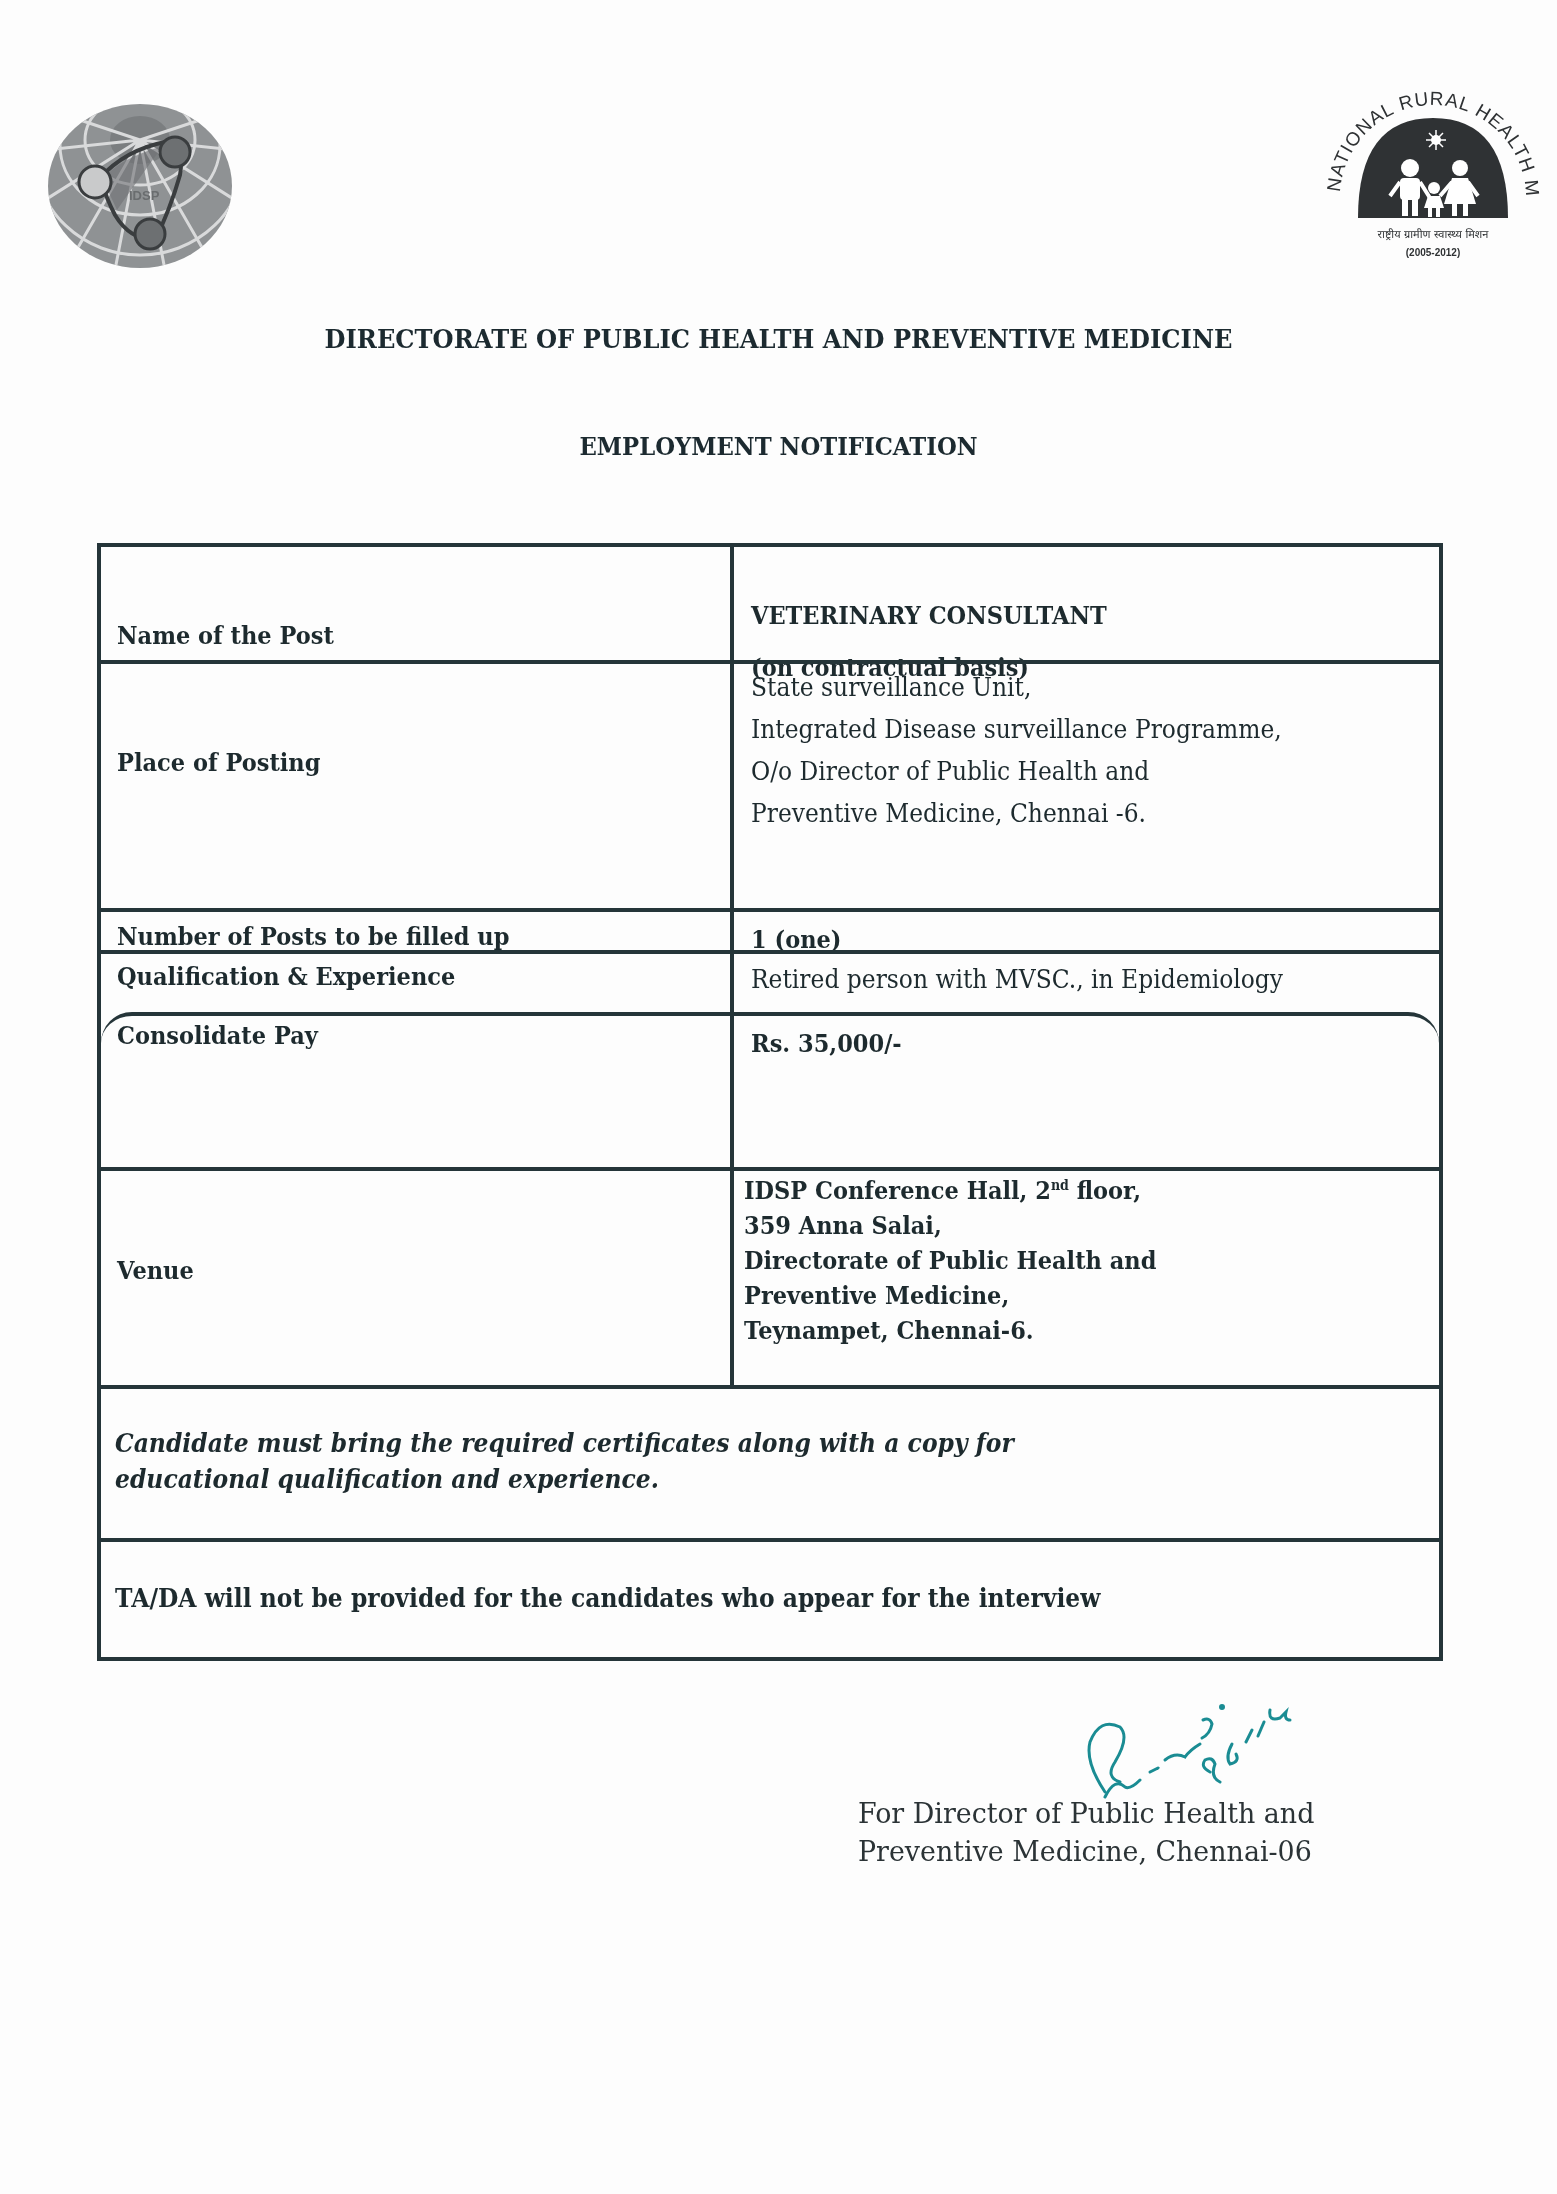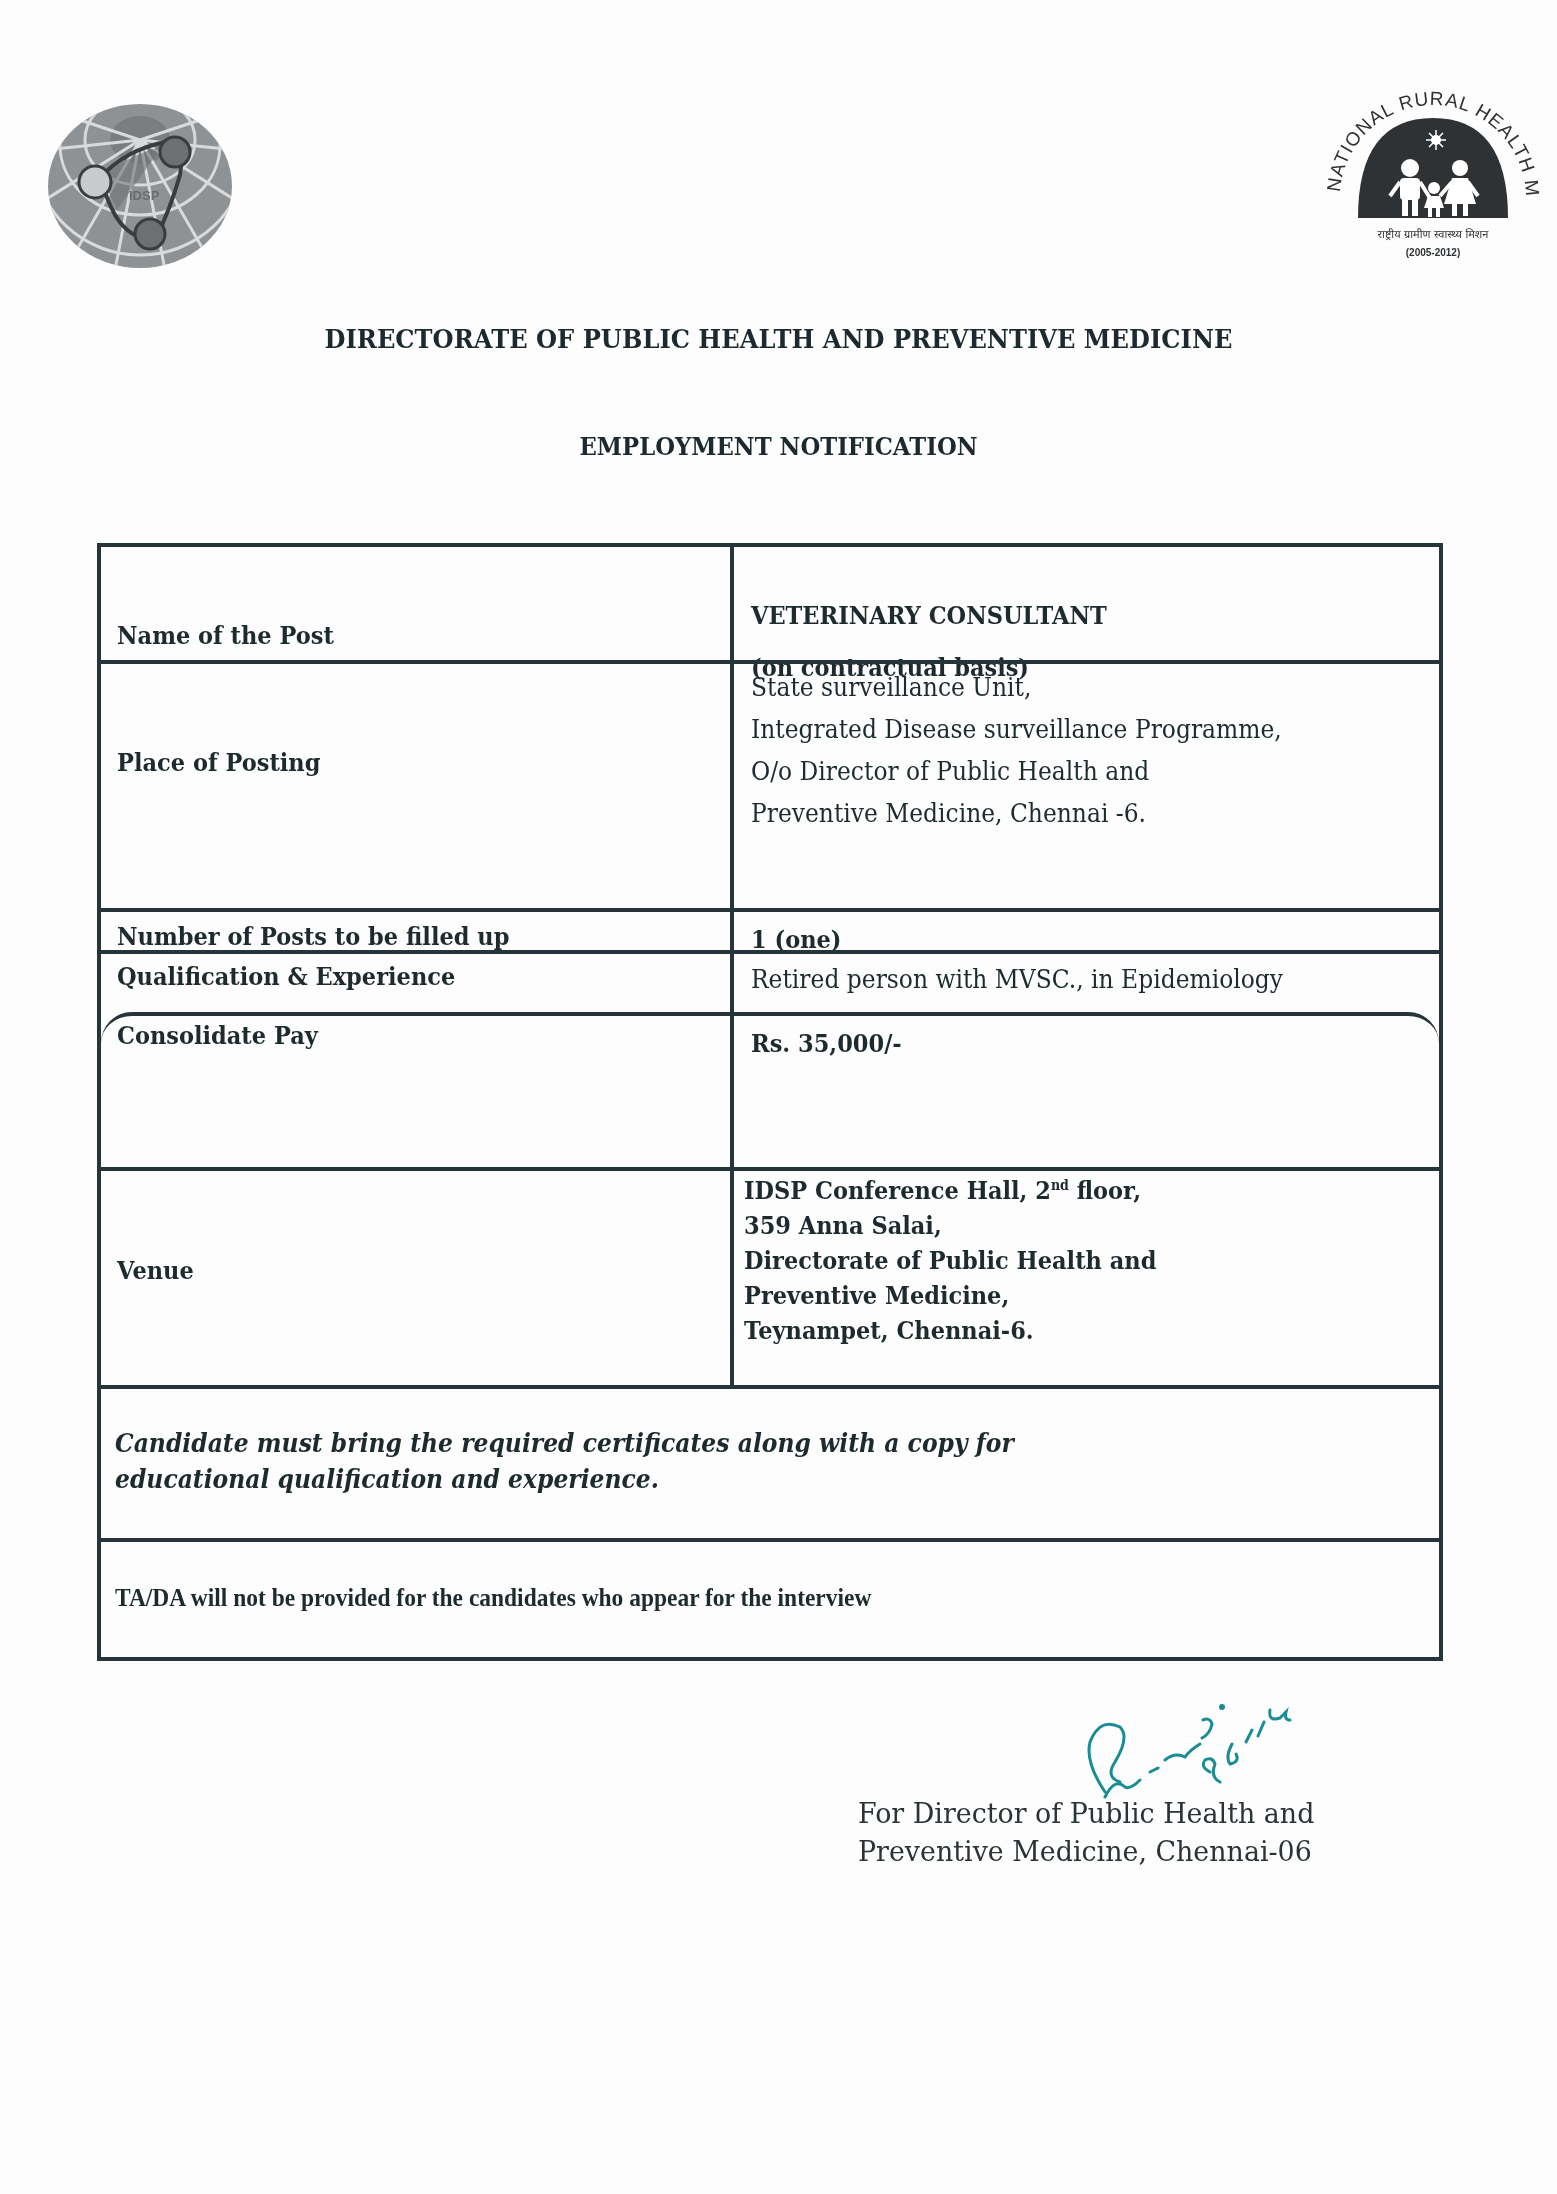--- a/index.html
+++ b/index.html
@@ -159,21 +159,21 @@
     </div>
   </div>
 
   <div class="row sep" style="top:838px; height:153px;">
     <div class="full i" style="top:36px;">
       <div>Candidate must bring the required certificates along with a copy for</div>
       <div>educational qualification and experience.</div>
     </div>
   </div>
 
-  <div class="row sep" style="top:991px; height:123px;font-family:Liberation Serif, serif;">
+  <div class="row sep" style="top:991px; height:123px;">
     <div class="full" style="top:38px;">TA/DA will not be provided for the candidates who appear for the interview</div>
   </div>
 </div>
 
 <svg class="sig" viewBox="0 0 250 140" fill="none" stroke="#1a8c93" stroke-width="3" stroke-linecap="round">
   <path d="M45 120 Q25 90 30 70 Q40 45 60 55 Q70 65 55 90 Q45 105 60 110"></path>
   <path d="M45 125 Q55 105 65 115 Q70 118 80 108"></path>
   <path d="M90 100 L98 96"></path>
   <path d="M105 88 Q115 80 125 85 Q130 78 140 72"></path>
   <path d="M143 48 Q150 45 152 52 Q150 62 142 66"></path>

